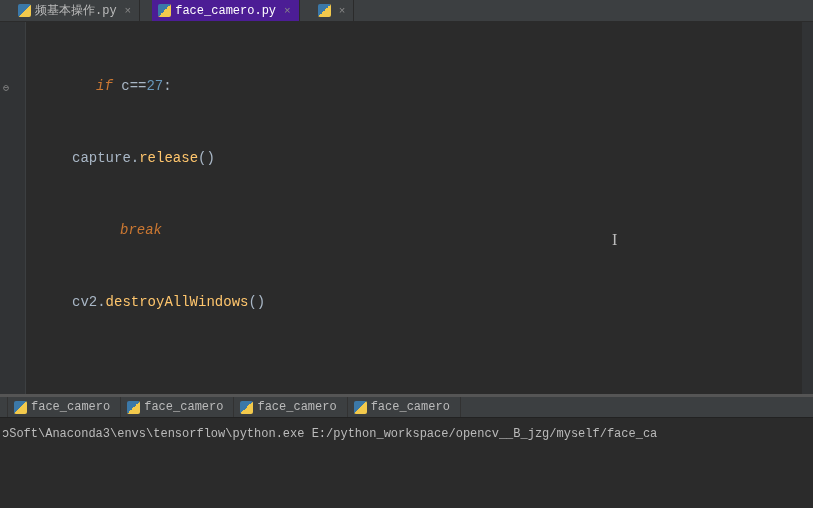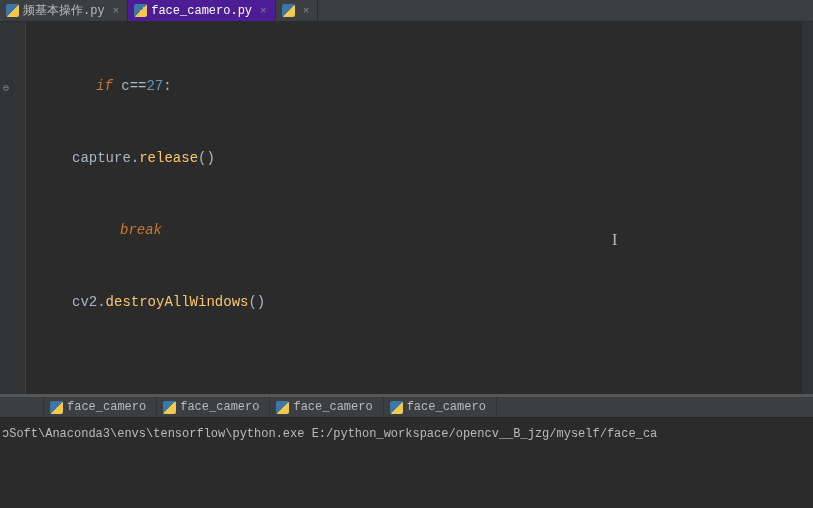--- a/index.html
+++ b/index.html
@@ -13,21 +13,21 @@
   }
   
   .tabbar {
     display:flex; align-items:center; height:22px;
     background:#3c3f41; border-bottom:1px solid #2b2b2b;
   }
   .tab {
     display:flex; align-items:center; gap:4px;
     padding:0 8px 0 6px; height:100%;
     background:#3c3f41; color:#bbbbbb; font-size:12px;
-    border-right:1px solid #2b2b2b; cursor:pointer;
+    border-right:1px solid #2b2b2b; cursor:pointer;margin-left:12px;
   }
   .tab.active { background:#4c1d95; color:#ffffff; }
   .tab .close { color:#888; font-size:11px; margin-left:4px; }
   .pyicon {
     width:13px; height:13px; display:inline-block;
     background:linear-gradient(135deg,#3b78a8 50%,#f2c94c 50%);
     border-radius:2px;
   }
   
   .editor-wrap { display:flex; height:372px; }
@@ -57,21 +57,20 @@
   .op { color:#a9b7c6; }
   .ibeam {
     position:absolute; top:206px; left:586px; color:#bbb; font-size:16px;
     font-family:serif; user-select:none;
   }
   
   .run-tabs {
     display:flex; align-items:center; height:22px;
     background:#3c3f41; border-top:1px solid #555;
     border-bottom:1px solid #222;
-    padding-left:36px;
   }
   .run-tab {
     display:flex; align-items:center; gap:4px;
     padding:0 10px 0 6px; height:100%;
     color:#bbbbbb; font-size:12px;
     border-right:1px solid #323232; cursor:pointer;
   }
   .run-tab:first-child { width:8px; padding:0; }
   
   .console {

